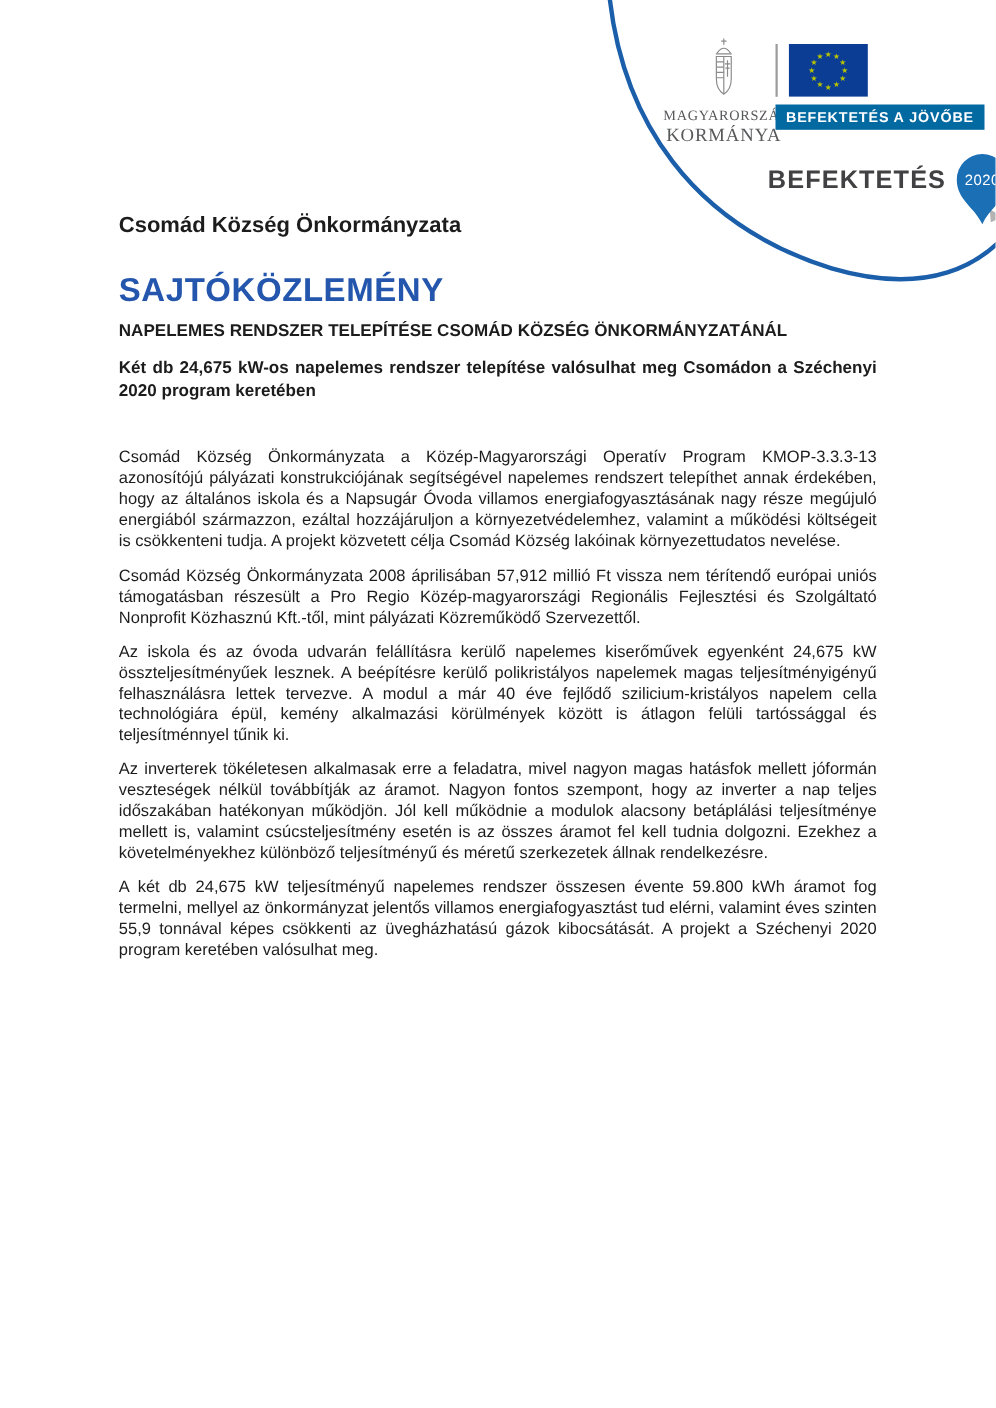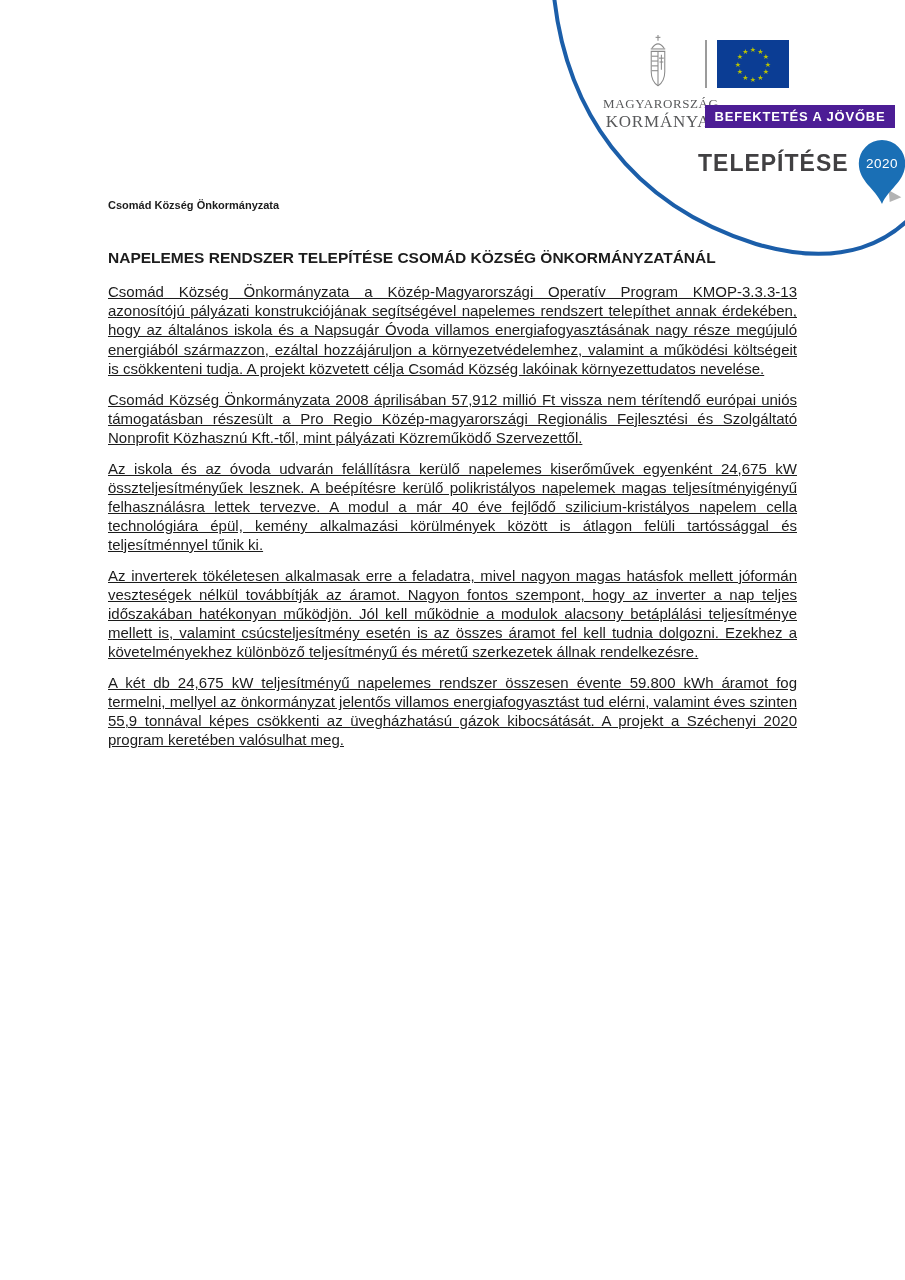--- a/index.html
+++ b/index.html
@@ -29,48 +29,48 @@
   .gov-text .l1 { font-size: 13px; letter-spacing: 0.6px; }
   .gov-text .l2 { font-size: 17px; letter-spacing: 0.8px; }
 
   .eu-block { position: absolute; top: 40px; left: 705px; width: 192px; }
   .eu-row { display: flex; align-items: flex-start; }
   .eu-divider { width: 2px; height: 48px; background: #9b9b9b; margin-right: 8px; }
   .eu-text { font-size: 12.5px; color: #3a3a3c; line-height: 1.25; width: 104px; }
   .eu-text .b { font-weight: bold; }
   .eu-flag { margin-left: 2px; }
   .invest-banner {
-    margin-top: 17px; width: 190px; height: 23px;
-    background: #4c1d95; color: #ffffff;
+    margin-top: 7px; width: 190px; height: 23px;
+    background: #0369a1; color: #ffffff;
     font-weight: bold; font-size: 13px; letter-spacing: 0.8px;
     display: flex; align-items: center; justify-content: center;
   }
 
   .szechenyi { position: absolute; top: 138px; left: 698px; display: flex; align-items: flex-start; }
   .sz-text {
     font-weight: bold; font-size: 23px; color: #414042;
     letter-spacing: 1px; margin-top: 12px; margin-right: 4px;
   }
 
   
   .content { position: relative; padding: 196px 108px 0 108px; }
   .doc-date { font-size: 15px; line-height: 19px; margin-bottom: 11px; }
-  .doc-org  { font-size: 11px; font-weight: bold; line-height: 19px; margin-bottom: 33px; }
+  .doc-org  { font-size: 20px; font-weight: bold; line-height: 19px; margin-bottom: 33px; }
   .doc-title {
     font-size: 30px; font-weight: bold; color: #2456ad;
     letter-spacing: 0.5px; line-height: 1.1; margin-bottom: 10px;
   }
   .doc-headline { font-size: 15.5px; font-weight: bold; line-height: 1.25; margin-bottom: 15px; }
   .doc-subheadline {
     font-size: 15.5px; font-weight: bold; line-height: 1.32;
     text-align: justify; margin-bottom: 40px;
   }
   p.body {
     font-size: 15px; line-height: 1.27; text-align: justify;
-    margin-bottom: 12px; color: #1c1c1c; text-decoration: underline;
+    margin-bottom: 12px; color: #1c1c1c;
   }
 </style>
 </head>
 <body>
 
 <div class="page">
 
   <div class="header-art">
 
     <svg width="905" height="260" viewBox="0 0 905 260" style="position:absolute;top:0;left:0;">
@@ -119,35 +119,37 @@
             <text x="21" y="26.5">★</text>
             <text x="23" y="19">★</text>
             <text x="28.5" y="13.5">★</text>
           </g>
         </svg>
       </div>
       <div class="invest-banner">BEFEKTETÉS A JÖVŐBE</div>
     </div>
 
     <div class="szechenyi">
-      <span class="sz-text">TELEPÍTÉSE</span>
+      <span class="sz-text">BEFEKTETÉS</span>
       <svg width="58" height="68" viewBox="0 0 60 70">
         <path d="M37 54 L50 61 L38 66 Z" fill="#b3b3b3"></path>
         <path d="M30 68 C 23 52, 6 45, 6 26 A 24 24 0 1 1 54 26 C 54 45, 37 52, 30 68 Z" fill="#1a6fb5"></path>
         <text x="30" y="31" fill="#ffffff" font-size="14" text-anchor="middle" font-family="'Liberation Sans', sans-serif" letter-spacing="0.5">2020</text>
       </svg>
     </div>
   </div>
 
   <div class="content">
     <div class="doc-org">Csomád Község Önkormányzata</div>
 
+    <h1 class="doc-title">SAJTÓKÖZLEMÉNY</h1>
 
     <h2 class="doc-headline">NAPELEMES RENDSZER TELEPÍTÉSE CSOMÁD KÖZSÉG ÖNKORMÁNYZATÁNÁL</h2>
 
+    <h3 class="doc-subheadline">Két db 24,675 kW-os napelemes rendszer telepítése valósulhat meg Csomádon a Széchenyi 2020 program keretében</h3>
 
     <p class="body">Csomád Község Önkormányzata a Közép-Magyarországi Operatív Program KMOP-3.3.3-13 azonosítójú pályázati konstrukciójának segítségével napelemes rendszert telepíthet annak érdekében, hogy az általános iskola és a Napsugár Óvoda villamos energiafogyasztásának nagy része megújuló energiából származzon, ezáltal hozzájáruljon a környezetvédelemhez, valamint a működési költségeit is csökkenteni tudja. A projekt közvetett célja Csomád Község lakóinak környezettudatos nevelése.</p>
     <p class="body">Csomád Község Önkormányzata 2008 áprilisában 57,912 millió Ft vissza nem térítendő európai uniós támogatásban részesült a Pro Regio Közép-magyarországi Regionális Fejlesztési és Szolgáltató Nonprofit Közhasznú Kft.-től, mint pályázati Közreműködő Szervezettől.</p>
     <p class="body">Az iskola és az óvoda udvarán felállításra kerülő napelemes kiserőművek egyenként 24,675 kW összteljesítményűek lesznek. A beépítésre kerülő polikristályos napelemek magas teljesítményigényű felhasználásra lettek tervezve. A modul a már 40 éve fejlődő szilicium-kristályos napelem cella technológiára épül, kemény alkalmazási körülmények között is átlagon felüli tartóssággal és teljesítménnyel tűnik ki.</p>
     <p class="body">Az inverterek tökéletesen alkalmasak erre a feladatra, mivel nagyon magas hatásfok mellett jóformán veszteségek nélkül továbbítják az áramot. Nagyon fontos szempont, hogy az inverter a nap teljes időszakában hatékonyan működjön. Jól kell működnie a modulok alacsony betáplálási teljesítménye mellett is, valamint csúcsteljesítmény esetén is az összes áramot fel kell tudnia dolgozni. Ezekhez a követelményekhez különböző teljesítményű és méretű szerkezetek állnak rendelkezésre.</p>
     <p class="body">A két db 24,675 kW teljesítményű napelemes rendszer összesen évente 59.800 kWh áramot fog termelni, mellyel az önkormányzat jelentős villamos energiafogyasztást tud elérni, valamint éves szinten 55,9 tonnával képes csökkenti az üvegházhatású gázok kibocsátását. A projekt a Széchenyi 2020 program keretében valósulhat meg.</p>
   </div>
 
 </div>
 

